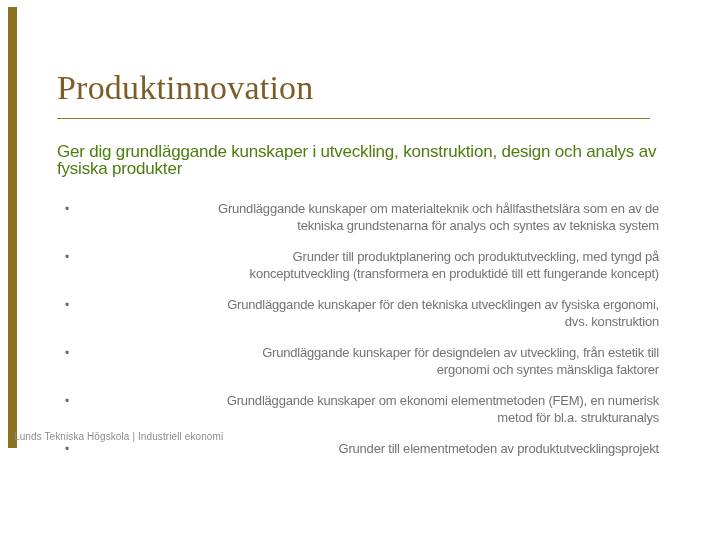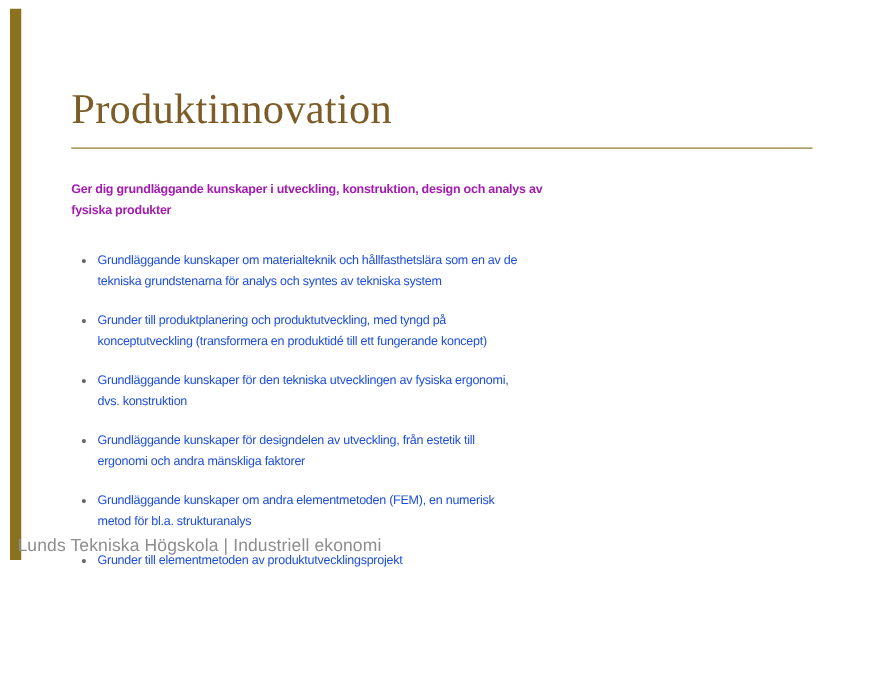--- a/index.html
+++ b/index.html
@@ -41,26 +41,25 @@
     letter-spacing: 0.2px;
   }
   .title-rule {
     margin-top: 12px;
     width: 593px;
     height: 0;
     border-top: 1.5px solid #8f7b2e;
   }
   .intro {
     margin: 25px 0 0 0;
-    font-size: 10px;
+    font-size: 17px;
     line-height: 16.5px;
     letter-spacing: -0.2px;
-    color: #a21caf;
+    color: #4d7c0f;
     white-space: pre-line;
-    font-weight: bold;
   }
   ul.bullets {
     list-style: none;
     margin: 24px 0 0 0;
     padding: 0;
   }
   ul.bullets li {
     display: flex;
     align-items: flex-start;
     margin: 0 0 15px 0;
@@ -68,31 +67,32 @@
   .marker {
     flex: 0 0 auto;
     width: 13px;
     margin-left: 8px;
     font-size: 12px;
     line-height: 16.5px;
     color: #696969;
   }
   .btext {
     flex: 1 1 auto;
-    font-size: 10px;
+    font-size: 13px;
     line-height: 16.5px;
     letter-spacing: -0.2px;
-    color: #1d4ed8;
+    color: #737373;
     white-space: pre-line;
+    text-align: right;
   }
   .footer {
     position: absolute;
     left: 14px;
     bottom: 13px;
-    font-size: 14px;
+    font-size: 10px;
     line-height: 11px;
     letter-spacing: 0.1px;
     color: #8d8d8d;
   }
 </style>
 </head>
 <body>
 
 <div class="slide">
   <div class="accent-bar"></div>
@@ -116,25 +116,25 @@
 konceptutveckling (transformera en produktidé till ett fungerande koncept)</span>
       </li>
       <li>
         <span class="marker">•</span>
         <span class="btext">Grundläggande kunskaper för den tekniska utvecklingen av fysiska ergonomi,
 dvs. konstruktion</span>
       </li>
       <li>
         <span class="marker">•</span>
         <span class="btext">Grundläggande kunskaper för designdelen av utveckling, från estetik till
-ergonomi och andra mänskliga faktorer</span>
+ergonomi och syntes mänskliga faktorer</span>
       </li>
       <li>
         <span class="marker">•</span>
-        <span class="btext">Grundläggande kunskaper om andra elementmetoden (FEM), en numerisk
+        <span class="btext">Grundläggande kunskaper om ekonomi elementmetoden (FEM), en numerisk
 metod för bl.a. strukturanalys</span>
       </li>
       <li>
         <span class="marker">•</span>
         <span class="btext">Grunder till elementmetoden av produktutvecklingsprojekt</span>
       </li>
     </ul>
   </div>
 
   <div class="footer">Lunds Tekniska Högskola | Industriell ekonomi</div>

